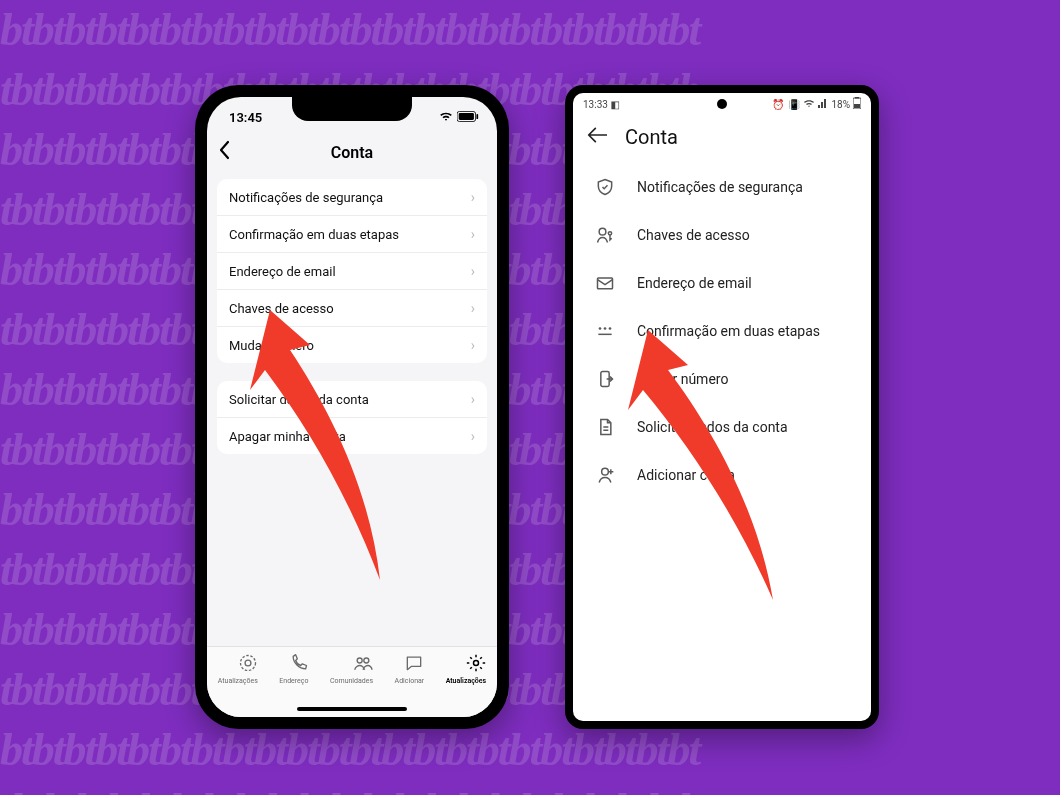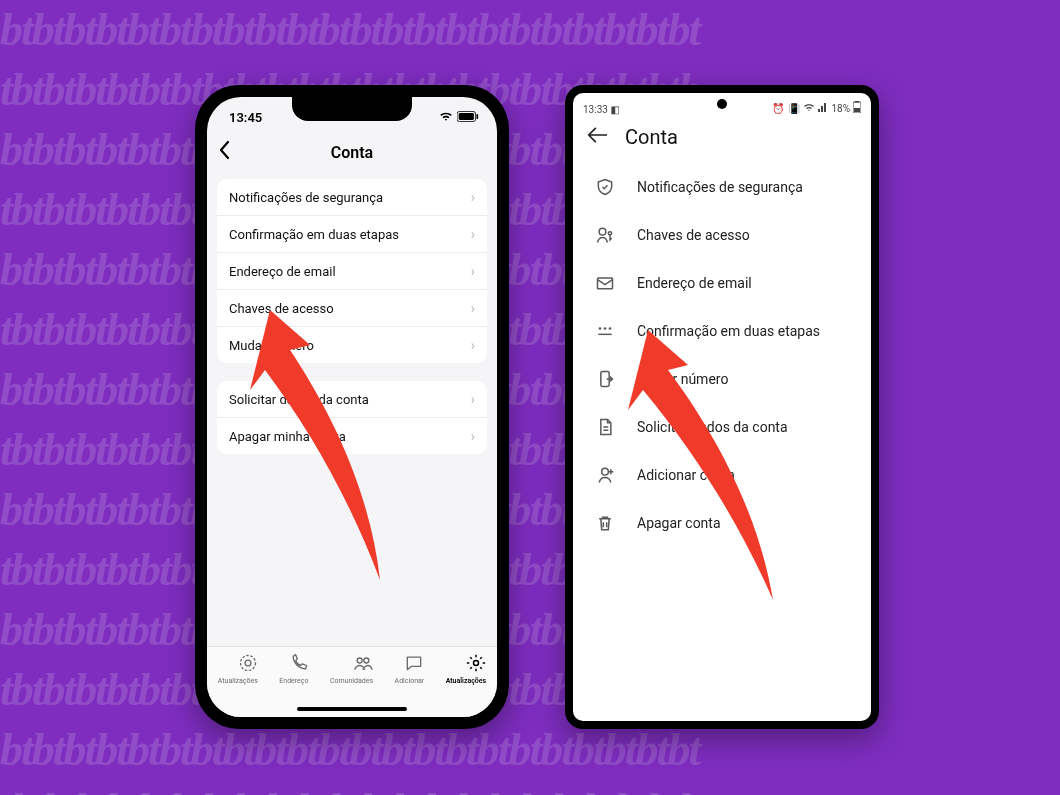--- a/index.html
+++ b/index.html
@@ -98,21 +98,21 @@
   }
   .android-screen{
     position:relative;width:100%;height:100%;
     background:#fff;border-radius:10px;overflow:hidden;
   }
   .android-cam{
     position:absolute;top:6px;left:50%;transform:translateX(-50%);
     width:10px;height:10px;border-radius:50%;background:#000;z-index:5;
   }
   .and-status{
-    display:flex;justify-content:space-between;align-items:flex-end;
+    display:flex;justify-content:space-between;align-items:center;
     height:22px;padding:0 10px;font-size:10px;color:#444;
   }
   .and-status .right{display:flex;gap:3px;align-items:center;}
   .and-header{
     display:flex;align-items:center;gap:18px;
     padding:10px 14px 14px 14px;
   }
   .and-header .back{font-size:20px;color:#222;}
   .and-header .title{font-size:20px;color:#111;}
   .and-list{padding:0 4px;}
@@ -355,28 +355,20 @@
       </div>
       <div class="and-row">
         <span class="ico">
             <svg viewBox="0 0 24 24">
               <circle cx="12" cy="8" r="4"></circle>
               <path d="M5 21c1-4 4-6 7-6s6 2 7 6M19 5v6M16 8h6"></path>
             </svg>
           </span>
         <span>Adicionar conta</span>
       </div>
-      <div class="and-row">
-        <span class="ico">
-            <svg viewBox="0 0 24 24">
-              <path d="M5 7h14M9 7V5h6v2M7 7l1 13h8l1-13M10 11v6M14 11v6"></path>
-            </svg>
-          </span>
-        <span>Apagar conta</span>
-      </div>
     </div>
   </div>
 </div>
 
 <svg class="red-arrow" style="left:230px;top:300px;" width="170" height="300" viewBox="0 0 170 300">
   <path d="M40 10 L80 45 L60 50 C100 110 140 190 150 280 C120 200 80 130 35 70 L20 90 Z"></path>
 </svg>
 
 <svg class="red-arrow" style="left:608px;top:320px;" width="180" height="300" viewBox="0 0 180 300">
   <path d="M40 10 L80 45 L60 50 C105 110 150 190 165 280 C130 200 85 130 35 70 L20 90 Z"></path>

